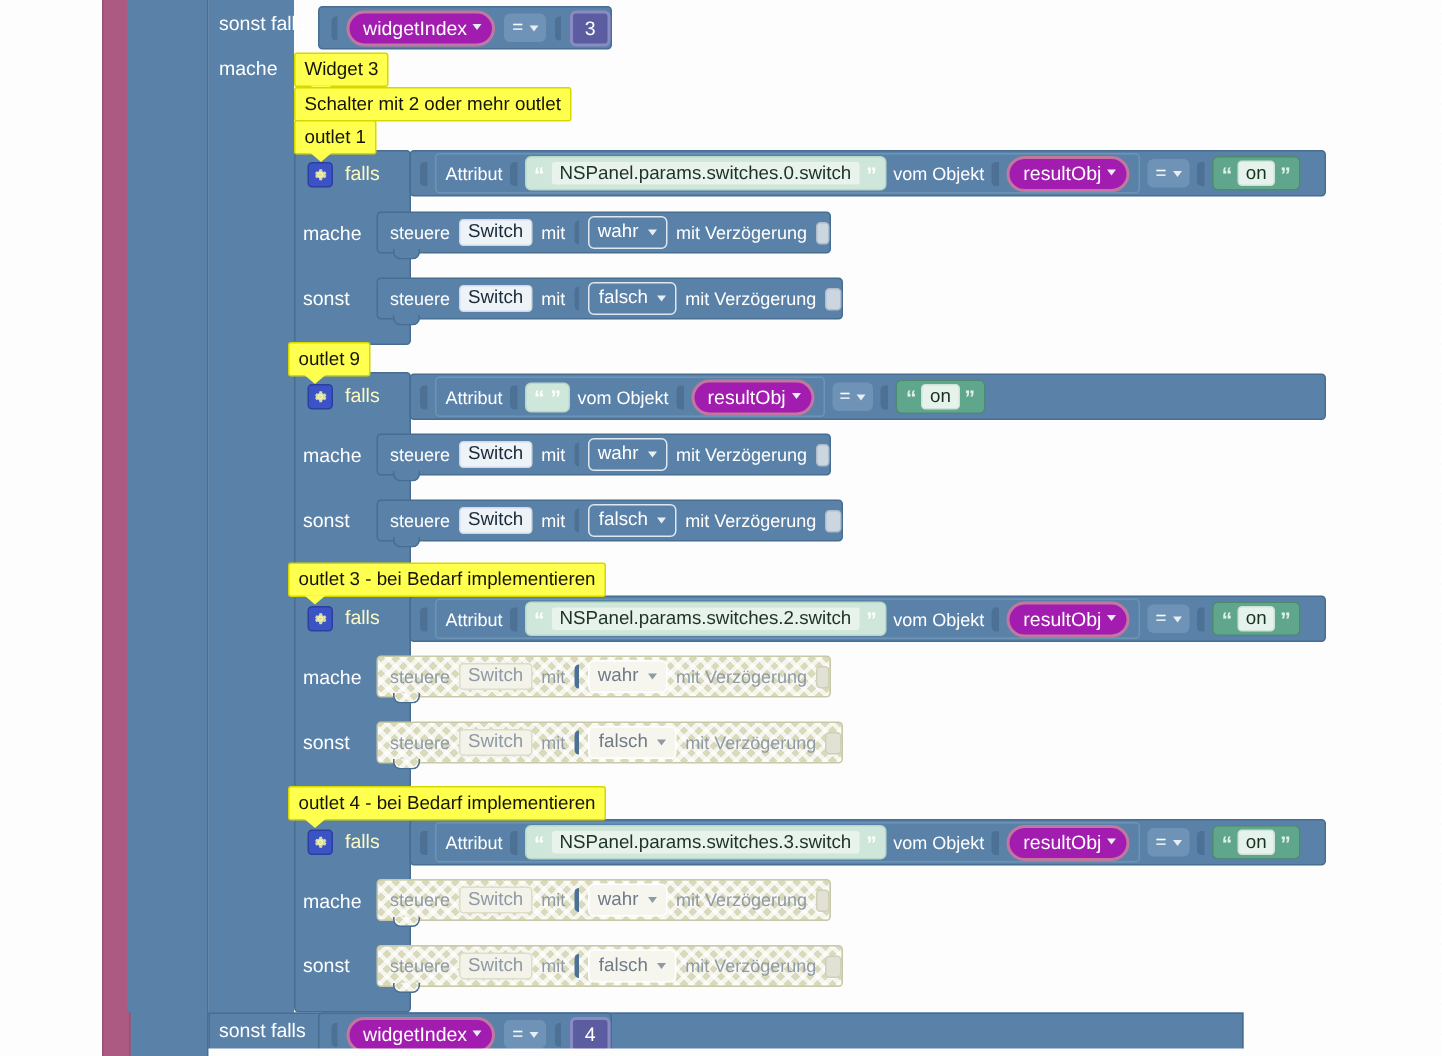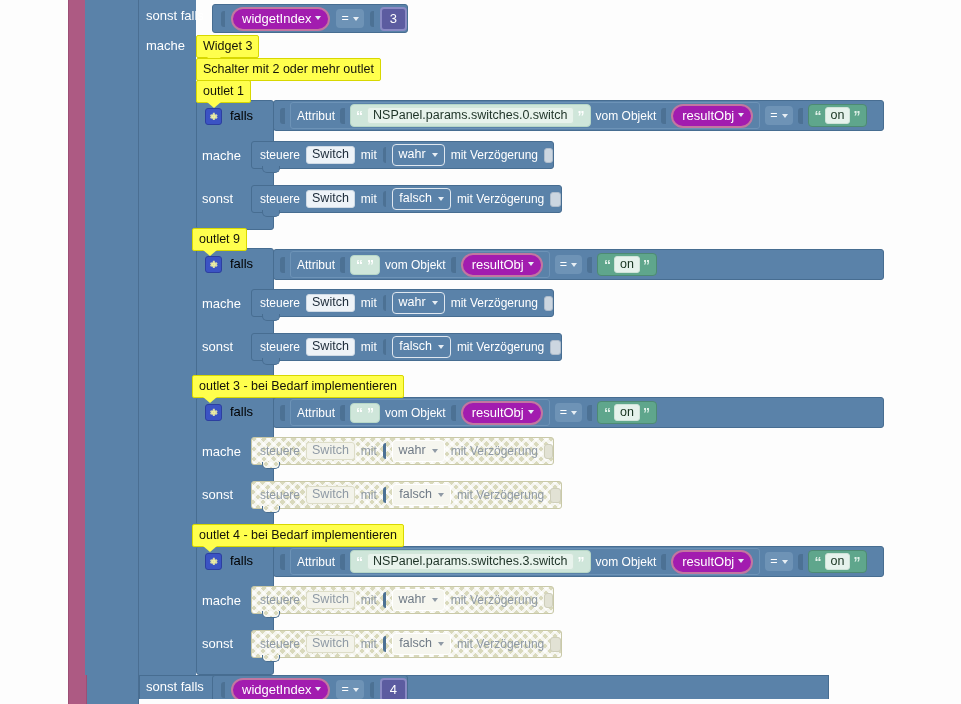--- a/index.html
+++ b/index.html
@@ -56,21 +56,21 @@
   
   .blk{
     position:absolute;box-sizing:border-box;
     background:#5a82a9;border:1px solid #476d91;
     color:#ffffff;font-size:12.5px;line-height:1;
     display:flex;align-items:center;
     border-radius:3px;
     white-space:nowrap;
     z-index:4;
   }
-  .lbl{color:#000000;font-size:13px;}
+  .lbl{color:#fef9c3;font-size:13px;}
   .lbl-sm{color:#ffffff;font-size:12px;}
 
   
   .kw{
     position:absolute;color:#ffffff;font-size:13px;z-index:6;white-space:nowrap;
   }
 
   
   .v-var{
     background:#a21caf;border:2px solid #c277a0;border-radius:14px;
@@ -345,20 +345,21 @@
     </span>
     <span class="lbl" style="margin-left:8px;margin-top:1px;">falls</span>
   </div>
   <div class="blk" style="left:273px;top:397px;width:611px;height:31px;padding-left:6px;gap:5px;">
     <span class="sock"></span>
     <span class="blk" style="position:relative;left:0;top:0;height:27px;padding:0 6px;gap:5px;border-color:#6d93b7;">
       <span class="lbl-sm">Attribut</span>
       <span class="sock"></span>
       <span class="attr-str">
         <span class="q">“</span>
+        <span class="tv">NSPanel.params.switches.2.switch</span>
         <span class="q">”</span>
       </span>
       <span class="lbl-sm">vom Objekt</span>
       <span class="sock"></span>
       <span class="v-var">
         <span>resultObj</span>
         <span class="caret"></span>
       </span>
     </span>
     <span class="v-op">

